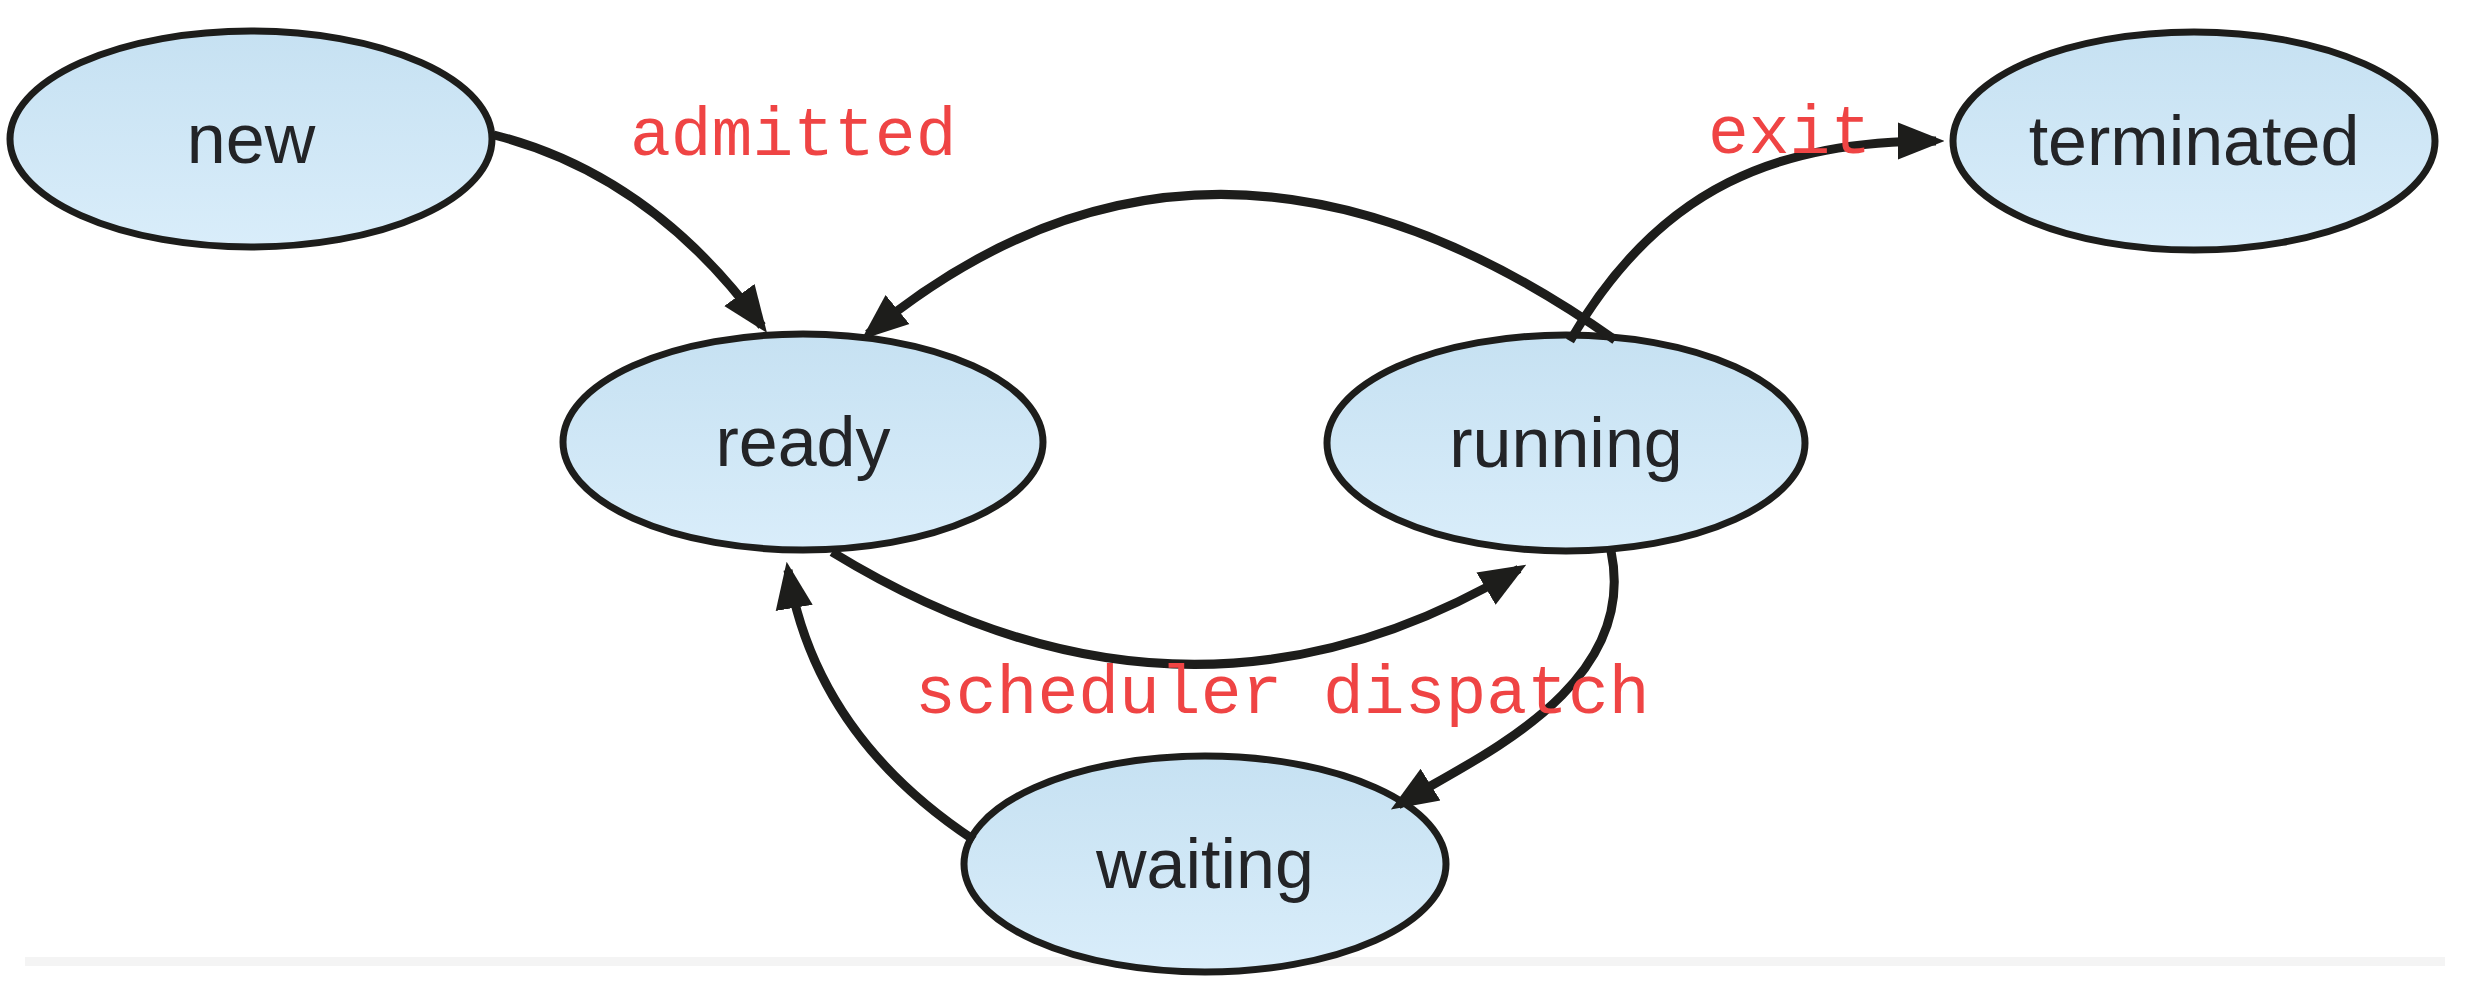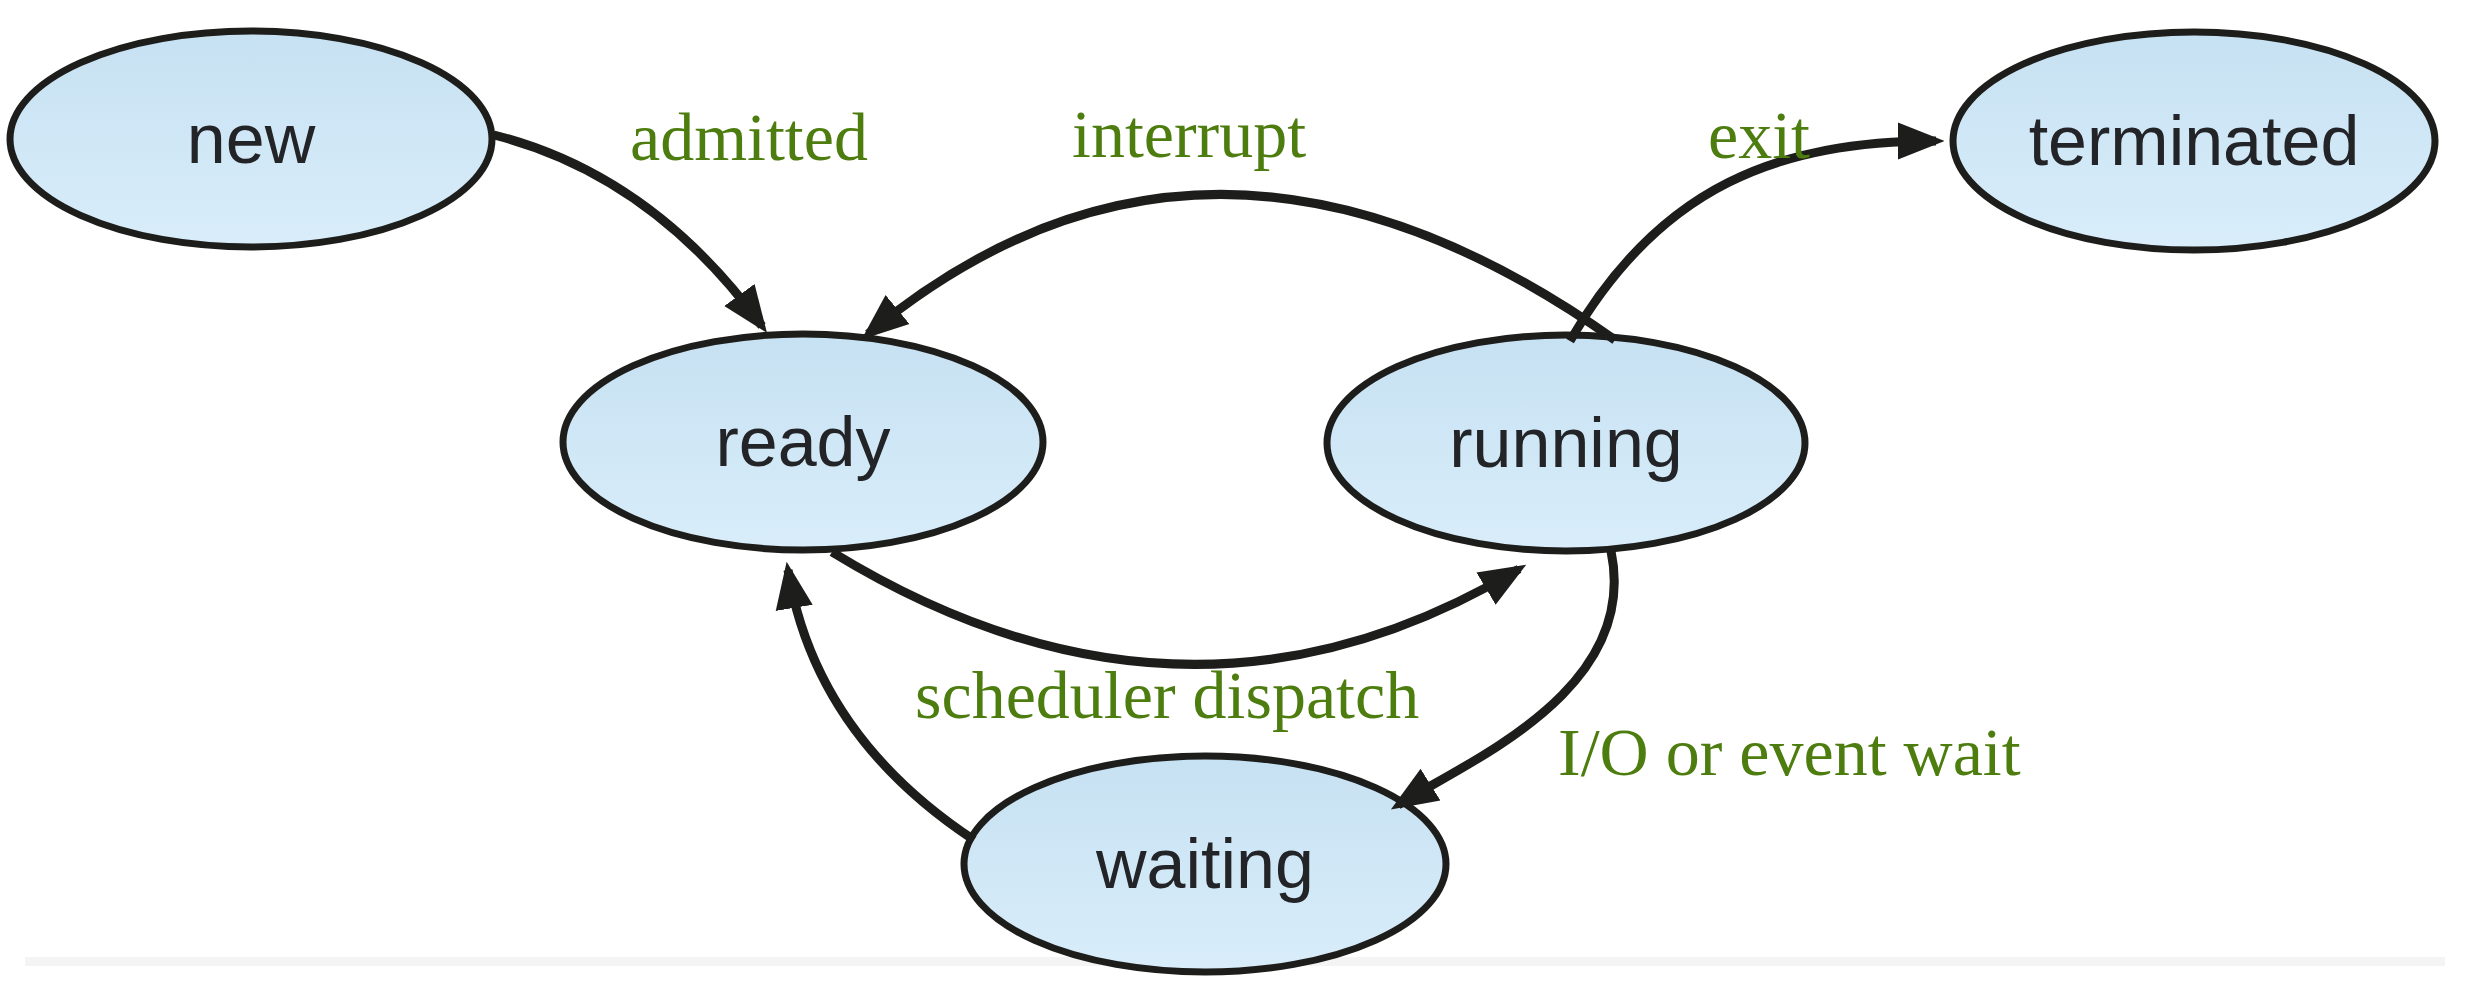--- a/index.html
+++ b/index.html
@@ -21,24 +21,24 @@
     top: 0;
     display: block;
   }
   .state-label {
     font-family: "Liberation Sans", sans-serif;
     font-size: 70px;
     fill: #232427;
   }
   .edge-label {
     position: absolute;
-    font-family: Liberation Serif, serif;
+    font-family: Liberation Mono, monospace;
     font-size: 68px;
     line-height: 1;
-    color: #4d7c0f;
+    color: #ef4444;
     white-space: nowrap;
   }
   .edge {
     fill: none;
     stroke: #1d1d1b;
     stroke-width: 9;
     stroke-linecap: butt;
   }
   .state-shape {
     fill: url(#stateFill);
@@ -97,22 +97,20 @@
 
     <path class="edge" marker-end="url(#arrowHead)" d="M 832 552 Q 1185 768 1519 569"></path>
 
     <path class="edge" marker-end="url(#arrowHead)" d="M 1611 551 C 1640 690 1470 760 1398 805"></path>
 
     <path class="edge" marker-end="url(#arrowHead)" d="M 974 840 Q 815 735 788 570"></path>
   </svg>
 
   <div class="edge-label" style="left:630px; top:103px;">admitted</div>
 
-  <div class="edge-label" style="left:1072px; top:100px;">interrupt</div>
 
   <div class="edge-label" style="left:1708px; top:101px;">exit</div>
 
   <div class="edge-label" style="left:915px; top:661px;">scheduler dispatch</div>
 
-  <div class="edge-label" style="left:1558px; top:718px;">I/O or event wait</div>
 
 
 </div>
 
 </body></html>

